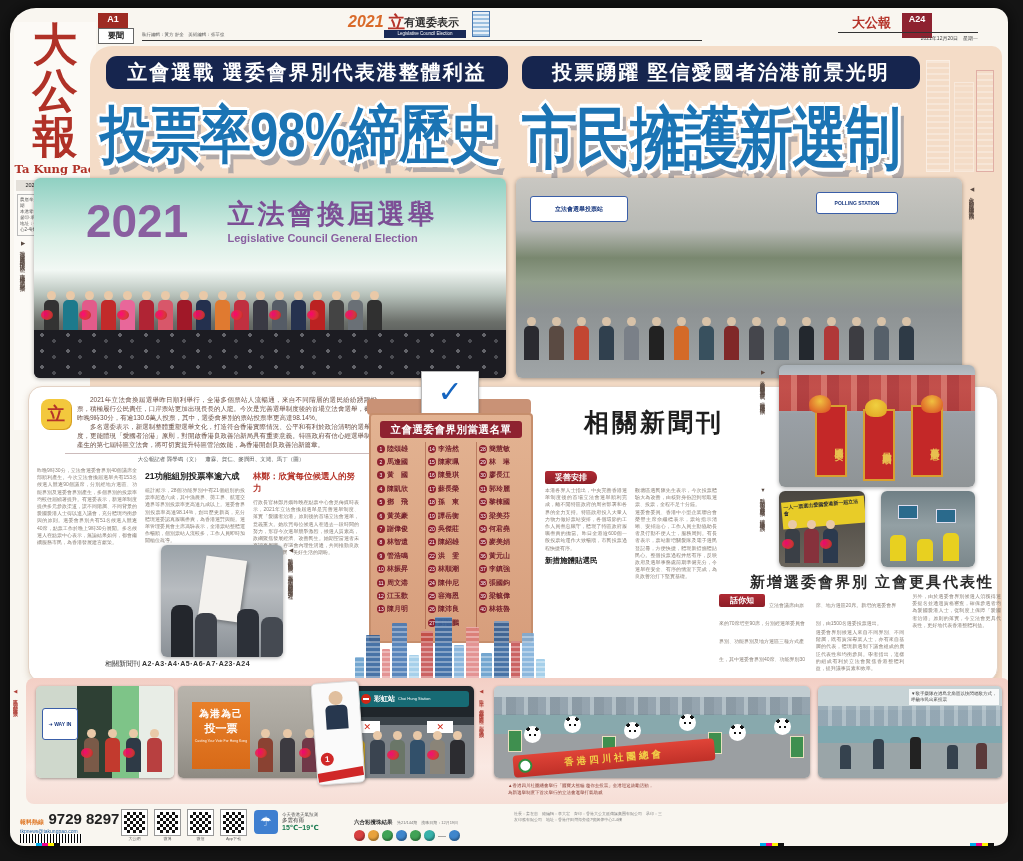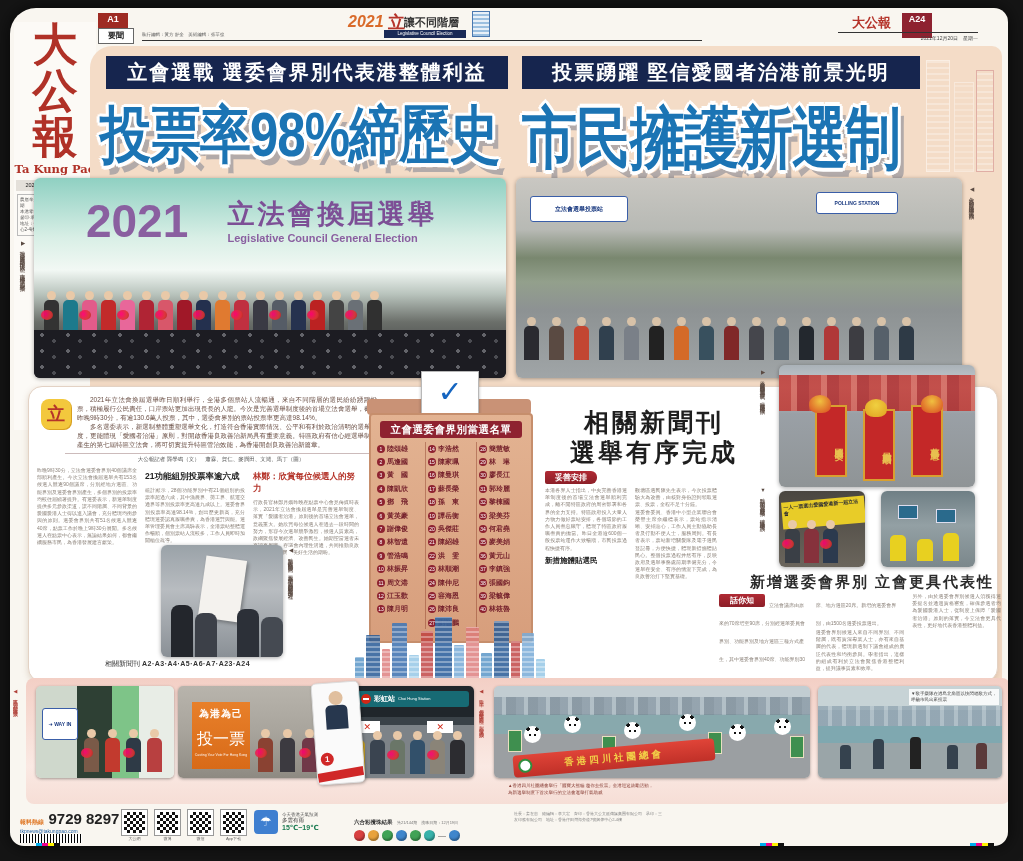--- a/index.html
+++ b/index.html
@@ -32,21 +32,21 @@
   .mast .ch{width:100%;text-align:center;font-size:45px;line-height:46px;font-weight:bold;
             color:#b03127;font-family:"DejaVu Serif",serif;}
   .mast .en{width:100%;text-align:center;font-size:11.5px;font-weight:bold;color:#b03127;
             font-family:"DejaVu Serif",serif;margin-top:2px;}
   .mast .dt{margin:4px 2px 0 2px;background:#e4e0da;font-size:5.5px;color:#222;text-align:center;padding:2px 0;}
   .mast .info{margin:3px 3px;font-size:4.5px;line-height:6px;color:#555;border:1px solid #bbb;padding:2px;}
   .mast-cap{left:10px;top:232px;height:182px;font-size:5.5px;color:#5a4a42;}
   
   .peach{left:80px;top:38px;width:912px;height:638px;background:#f4dcc7;border-radius:22px 10px 0 0;}
   .kicker{height:33px;background:#16254e;color:#fff;display:flex;align-items:center;justify-content:center;
-          font-size:20px;font-weight:bold;letter-spacing:2px;}
+          font-size:20px;font-weight:bold;letter-spacing:2px;border-radius:11px;}
   .bigh{font-weight:900;color:#1b74b4;letter-spacing:-1px;white-space:nowrap;
         transform:scaleY(1.22);transform-origin:top left;
         text-shadow:3px 0 0 #fff,-3px 0 0 #fff,0 3px 0 #fff,0 -3px 0 #fff,
                     2px 2px 0 #fff,-2px -2px 0 #fff,2px -2px 0 #fff,-2px 2px 0 #fff,
                     6px 7px 0 rgba(25,55,100,.30);}
   .deco{border:1px solid rgba(255,255,255,.85);opacity:.55;
         background:repeating-linear-gradient(0deg,rgba(255,255,255,.5) 0 2px,transparent 2px 6px);}
   
   .photo{border-radius:6px;overflow:hidden;box-shadow:0 1px 4px rgba(0,0,0,.35);}
   .stage{background:linear-gradient(180deg,#8fd0c2 0%,#d9efe6 30%,#f2f8f4 46%,#b9c4bd 58%,#6b6f6a 72%,#26262c 100%);}
@@ -164,21 +164,21 @@
   .related b{font-weight:bold;letter-spacing:.5px;}
   
   .bstrip{left:16px;top:670px;width:984px;height:126px;border-radius:8px;
           background:linear-gradient(180deg,#f3cfc5 0%,#fae9e3 70%,#f6ded6 100%);}
   .bp{position:absolute;top:8px;height:92px;border-radius:5px;overflow:hidden;box-shadow:0 1px 3px rgba(0,0,0,.35);}
   .bp1{background:linear-gradient(90deg,#cfd8cc 0 30%,#2e4034 30% 55%,#7ec488 55% 75%,#e8ede6 75%);}
   .bp2{background:linear-gradient(180deg,#b8b4ac 0%,#a8a49c 50%,#8e8a82 100%);}
   .poster{position:absolute;left:14px;top:16px;width:58px;height:62px;background:linear-gradient(180deg,#e8802a,#d86a18);
           color:#fff;text-align:center;padding-top:5px;}
   .poster .l1{font-size:10px;font-weight:bold;letter-spacing:1px;}
-  .poster .l2{font-size:16px;font-weight:normal;margin-top:8px;}
+  .poster .l2{font-size:11px;font-weight:bold;}
   .poster .l3{font-size:3.5px;margin-top:3px;opacity:.9;}
   .bp3{background:linear-gradient(180deg,#20262b 0 34%,#3a4248 34% 42%,#7d8388 42%);}
   .mtr-sign{position:absolute;left:10%;top:5%;width:80%;height:16px;background:#176a74;border-radius:3px;
             color:#fff;display:flex;align-items:center;gap:3px;padding:0 4px;}
   .mtr-logo{width:10px;height:10px;border-radius:50%;background:#d02818;position:relative;flex:0 0 10px;}
   .mtr-logo::after{content:"";position:absolute;left:2px;top:4.5px;width:6px;height:1.5px;background:#fff;}
   .xban{position:absolute;top:38%;width:26px;height:12px;background:#fff;color:#d02818;font-size:9px;
         font-weight:bold;text-align:center;line-height:12px;}
   .cand-ban{position:absolute;background:#fafafa;border:1px solid #ddd;transform:rotate(-4deg);
             box-shadow:1px 1px 3px rgba(0,0,0,.3);}
@@ -230,21 +230,21 @@
 <body>
 
 <div class="abs paper">
 
   <div class="abs a1-badge">A1</div>
   <div class="abs sec-tag">要聞</div>
   <div class="abs ed-line">執行編輯：黃方 舒全　美術編輯：張華強</div>
   <div class="abs logo">
     <span class="yr">2021</span>
     <span class="mk">立</span>
-    <span class="cn">讓不同階層</span>
+    <span class="cn">有選委表示</span>
     <span class="en">Legislative Council Election</span>
     <span class="bld"></span>
   </div>
   <div class="abs brand-r">大公報</div>
   <div class="abs a24-badge">A24</div>
   <div class="abs date-r">2021年12月20日　星期一</div>
 
   <div class="abs mast">
     <div class="ch">大</div>
     <div class="ch">公</div>
@@ -549,21 +549,20 @@
           <i></i>
           <i></i>
           <i></i>
           <i></i>
           <i></i>
       </div>
     </div>
 
     <div class="abs ra-title" style="left:520px;top:20px;width:210px;">
       <div>相關新聞刊</div>
-      <div>選舉有序完成</div>
     </div>
     <div class="abs badge" style="left:516px;top:84px;width:52px;height:13px;">妥善安排</div>
     <div class="abs" style="left:516px;top:100px;width:172px;height:182px;">
       <div class="cols2" style="height:182px;">
         <div class="bodytxt">本港各界人士指出，中央完善香港選舉制度後的首場立法會選舉順利完成，離不開特區政府的周密部署和各界的全力支持。特區政府投入大量人力物力做好票站安排，各個環節的工作人員盡忠職守，體現了特區政府履職盡責的擔當。昨日全港逾600個一般投票站運作大致暢順，市民投票過程快捷有序。</div>
         <div class="subh" style="font-size:7.5px;">新措施體貼選民</div>
         <div class="bodytxt">觀塘區選民陳先生表示，今次投票體驗大為改善，由核對身份證到領取選票、投票，全程不足十分鐘。</div>
         <div class="bodytxt">選委會委員、香港中小型企業聯合會榮譽主席佘繼標表示，票站指示清晰、安排貼心，工作人員主動協助長者及行動不便人士，服務周到。有長者表示，票站新增關愛隊及電子選民登記冊，方便快捷，體現新措施體貼民心。整個投票過程井然有序，反映政府及選舉事務處前期準備充分，令選舉在安全、有序的情況下完成，為良政善治打下堅實基礎。</div>
       </div>
     </div>

